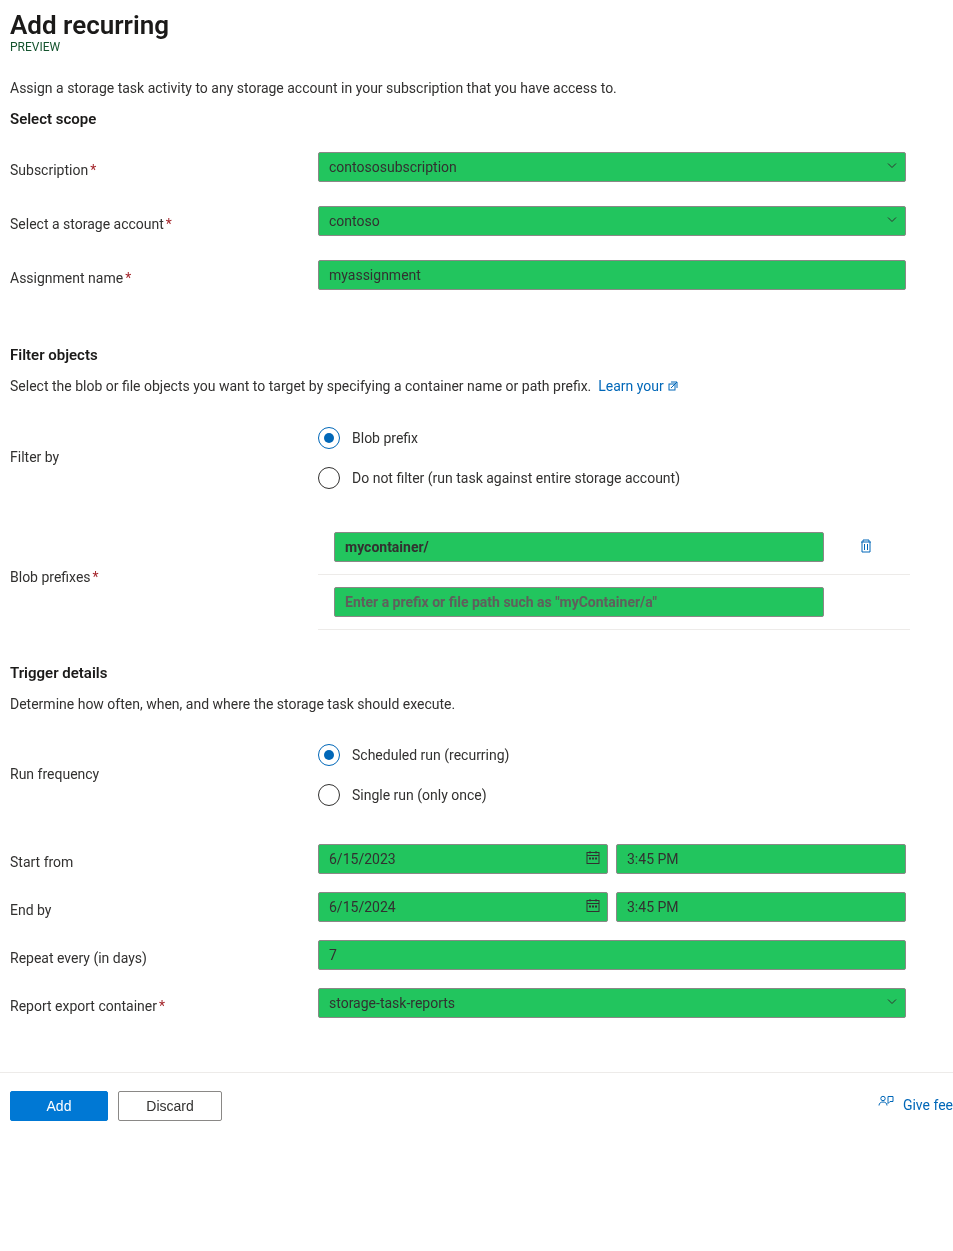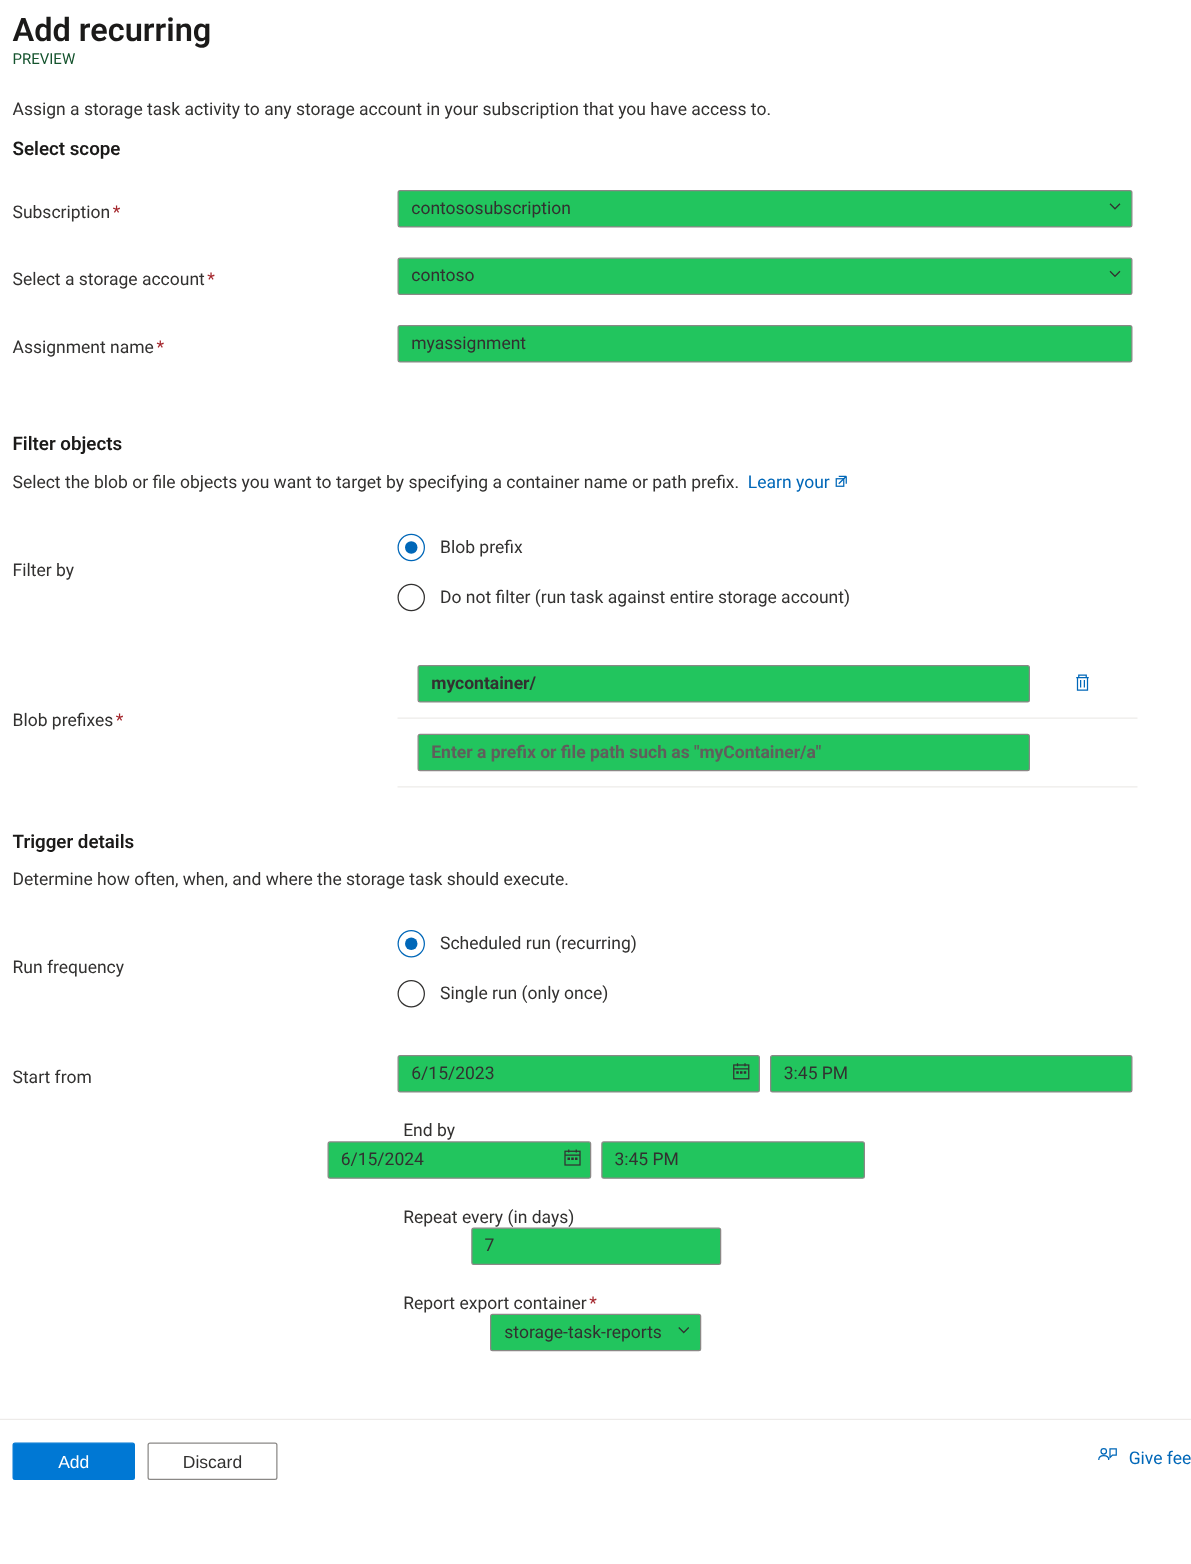--- a/index.html
+++ b/index.html
@@ -45,21 +45,21 @@
   .ext-icon {
     display: inline-block;
     vertical-align: -1px;
     margin-left: 4px;
   }
   .form-row {
     display: flex;
     align-items: center;
     margin-top: 24px;
   }
-  .form-row.tight { margin-top: 18px; flex-direction: column; }
+  .form-row.tight { margin-top: 18px; }
   .form-label {
     width: 308px;
     flex-shrink: 0;
     font-size: 14px;
     color: #323130;
     padding-top: 5px;
   }
   .form-label.top { padding-top: 0; }
   .required { color: #a4262c; margin-left: 2px; }
   .form-control-wrap {

